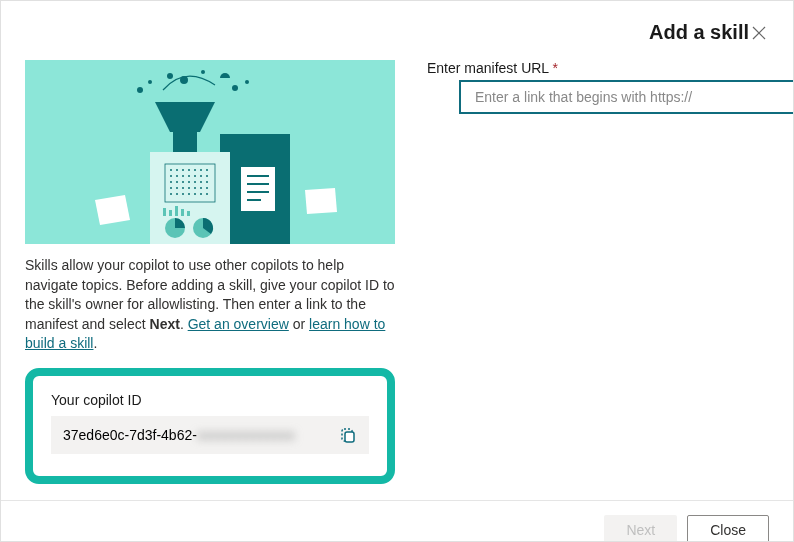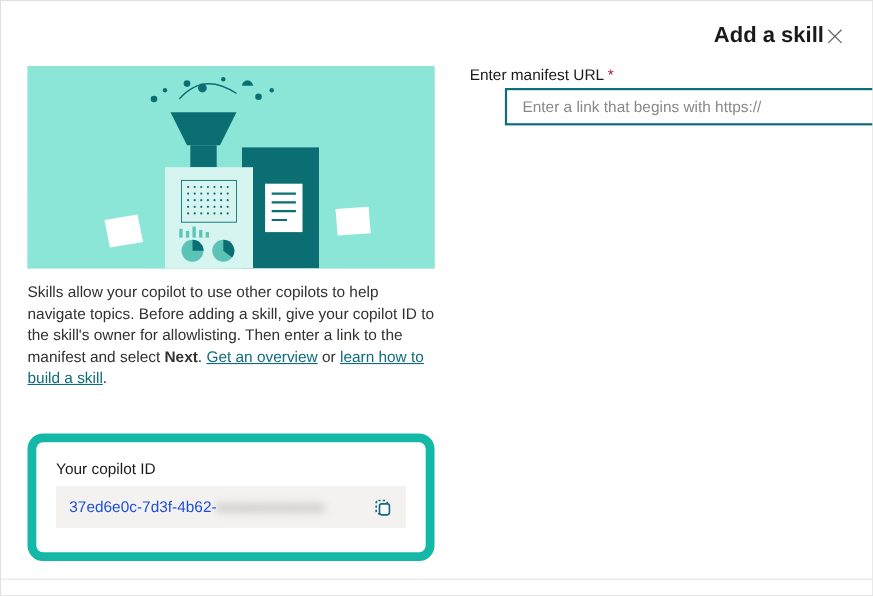--- a/index.html
+++ b/index.html
@@ -63,21 +63,21 @@
       height: 184px;
       background: linear-gradient(135deg, #7de3d4 0%, #5cc9bc 100%);
       margin-bottom: 12px;
       position: relative;
       overflow: hidden;
     }
     .description {
       font-size: 14px;
       line-height: 1.4;
       color: #323130;
-      margin-bottom: 40px;
+      margin-bottom: 14px;
     }
     .description .bold {
       font-weight: 600;
     }
     .description a {
       color: #0f6c7e;
       text-decoration: underline;
     }
     .description .sep {
       color: #323130;
@@ -95,21 +95,21 @@
     }
     .copilot-id-row {
       background: #f3f2f1;
       padding: 10px 12px;
       display: flex;
       justify-content: space-between;
       align-items: center;
     }
     .copilot-id-value {
       font-size: 14px;
-      color: #1d4ed8;
+      color: #000000;
     }
     .copilot-id-blur {
       filter: blur(4px);
       color: #888;
     }
     .copy-icon {
       color: #0f6c7e;
       cursor: pointer;
       width: 18px;
       height: 18px;

